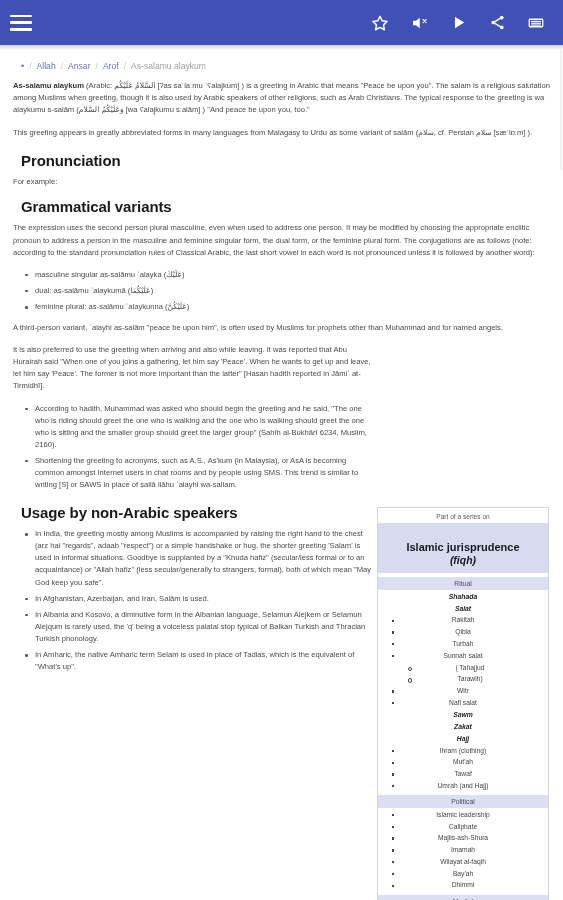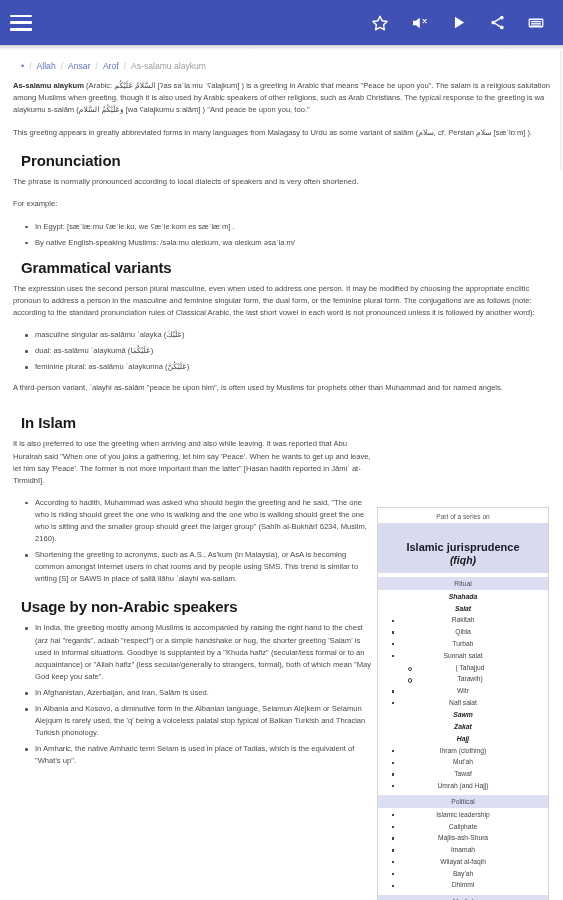--- a/index.html
+++ b/index.html
@@ -247,39 +247,33 @@
   <div class="content">
 
     <p class="para lead">
       <span class="b">As-salamu alaykum</span>
       <span>(Arabic: السَّلامُ عَلَيْكُم [ʔas saˈlaːmu ˈʕalaj̩kum] ) is a greeting in Arabic that means "Peace be upon you". The salam is a religious salutation among Muslims when greeting, though it is also used by Arabic speakers of other religions, such as Arab Christians. The typical response to the greeting is wa alaykumu s-salām (وَعَلَيْكُمُ السَّلام [wa ʕalaj̩kumu sːalām] ) "And peace be upon you, too."</span>
     </p>
 
     <p class="para">This greeting appears in greatly abbreviated forms in many languages from Malagasy to Urdu as some variant of salām (سلام, cf. Persian سلام [sæˈlɒːm] ).</p>
 
     <h2 class="sect">Pronunciation</h2>
-    <p class="para">The phrase is normally pronounced according to local dialects of speakers and is very often shortened.</p>
     <p class="para">For example:</p>
-    <ul class="blist">
-      <li>In Egypt: [sæˈlæːmu ʕæˈleːku, we ʕæˈleːkom es sæˈlæːm] .</li>
-      <li>By native English-speaking Muslims: /səlaːmu ɑleɪkum, wa ɑleɪkum əsaˈlaːm/</li>
-    </ul>
 
     <h2 class="sect tight">Grammatical variants</h2>
     <p class="para">The expression uses the second person plural masculine, even when used to address one person. It may be modified by choosing the appropriate enclitic pronoun to address a person in the masculine and feminine singular form, the dual form, or the feminine plural form. The conjugations are as follows (note: according to the standard pronunciation rules of Classical Arabic, the last short vowel in each word is not pronounced unless it is followed by another word):</p>
     <ul class="blist">
       <li>masculine singular as-salāmu ʿalayka (عَلَيْكَ)</li>
       <li>dual: as-salāmu ʿalaykumā (عَلَيْكُمَا)</li>
       <li>feminine plural: as-salāmu ʿalaykunna (عَلَيْكُنَّ)</li>
     </ul>
     <p class="para">A third-person variant, ʿalayhi as-salām "peace be upon him", is often used by Muslims for prophets other than Muhammad and for named angels.</p>
 
     <div class="colwrap">
       <div class="colmain">
-        <h2 class="sect tight">In Islam</h2>
         <p class="para">It is also preferred to use the greeting when arriving and also while leaving. It was reported that Abu Hurairah said "When one of you joins a gathering, let him say 'Peace'. When he wants to get up and leave, let him say 'Peace'. The former is not more important than the latter" [Hasan hadith reported in Jāmiʿ at-Tirmidhī].</p>
         <ul class="blist">
           <li>According to hadith, Muhammad was asked who should begin the greeting and he said, "The one who is riding should greet the one who is walking and the one who is walking should greet the one who is sitting and the smaller group should greet the larger group" (Sahīh al-Bukhārī 6234, Muslim, 2160).</li>
           <li>Shortening the greeting to acronyms, such as A.S., As'kum (in Malaysia), or AsA is becoming common amongst Internet users in chat rooms and by people using SMS. This trend is similar to writing [S] or SAWS in place of ṣallā llāhu ʿalayhi wa-sallam.</li>
         </ul>
 
         <h2 class="sect">Usage by non-Arabic speakers</h2>
         <ul class="blist">
           <li>In India, the greeting mostly among Muslims is accompanied by raising the right hand to the chest (arz hai "regards", adaab "respect") or a simple handshake or hug, the shorter greeting 'Salam' is used in informal situations. Goodbye is supplanted by a "Khuda hafiz" (secular/less formal or to an acquaintance) or "Allah hafiz" (less secular/generally to strangers, formal), both of which mean "May God keep you safe".</li>
           <li>In Afghanistan, Azerbaijan, and Iran, Salām is used.</li>

